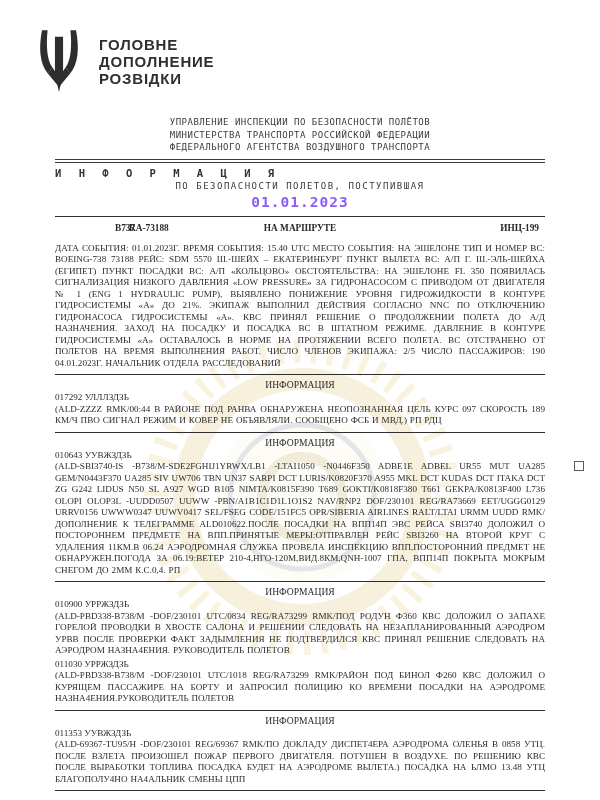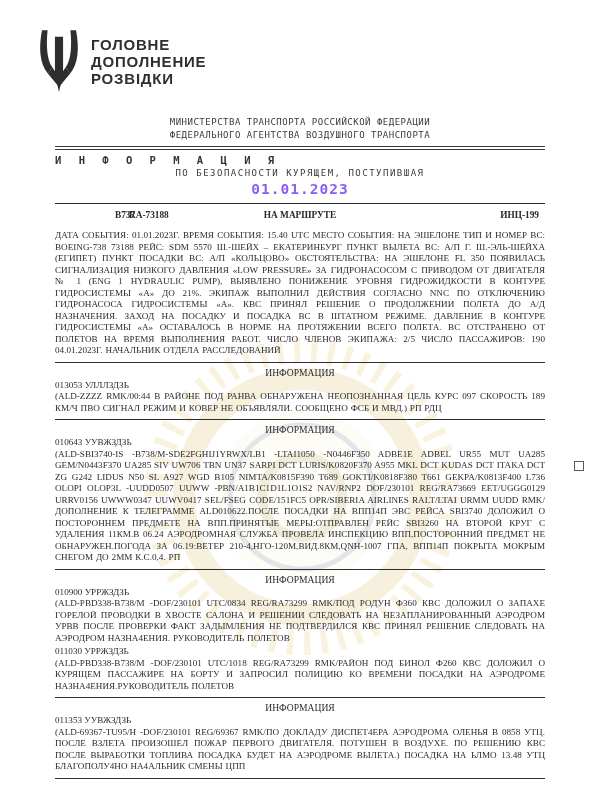--- a/index.html
+++ b/index.html
@@ -4,21 +4,21 @@
 <style>
   html,body{margin:0;padding:0;background:#ffffff;}
   .page{
     position:relative;width:600px;height:800px;background:#ffffff;
     overflow:hidden;color:#2a2a2e;
     font-family:"Liberation Serif", serif;
   }
   .watermark{position:absolute;left:0;top:0;width:600px;height:800px;pointer-events:none;}
   .content{position:relative;padding:0 55px;}
   
-  .logo-block{display:flex;align-items:center;gap:6px;padding:26px 0 0 0;margin-left:-22px;}
+  .logo-block{display:flex;align-items:center;gap:14px;padding:26px 0 0 0;margin-left:-22px;}
   .logo-mark{width:52px;height:70px;flex:0 0 auto;}
   .logo-text{
     font-family:"Liberation Sans", sans-serif;font-weight:700;
     font-size:15px;line-height:17px;letter-spacing:.8px;color:#2f2f32;
   }
   
   .ministry{margin-top:20px;text-align:center;
     font-family:"DejaVu Sans Mono", monospace;font-size:9px;line-height:12.5px;
     letter-spacing:.5px;color:#3b3b3e;}
   .double-rule{margin-top:5px;border-top:1.4px solid #3a3a3c;border-bottom:1px solid #3a3a3c;height:2px;}
@@ -68,44 +68,45 @@
         </g>
       </svg>
       <div class="logo-text">
         <div>ГОЛОВНЕ</div>
         <div>ДОПОЛНЕНИЕ</div>
         <div>РОЗВІДКИ</div>
       </div>
     </div>
 
     <div class="ministry">
+      <div>УПРАВЛЕНИЕ ИНСПЕКЦИИ ПО БЕЗОПАСНОСТИ ПОЛЁТОВ</div>
       <div>МИНИСТЕРСТВА ТРАНСПОРТА РОССИЙСКОЙ ФЕДЕРАЦИИ</div>
       <div>ФЕДЕРАЛЬНОГО АГЕНТСТВА ВОЗДУШНОГО ТРАНСПОРТА</div>
     </div>
 
     <div class="double-rule"></div>
 
     <div class="info-title">И Н Ф О Р М А Ц И Я</div>
-    <div class="info-subtitle">ПО БЕЗОПАСНОСТИ КУРЯЩЕМ, ПОСТУПИВШАЯ</div>
+    <div class="info-subtitle">ПО БЕЗОПАСНОСТИ ПОЛЕТОВ, ПОСТУПИВШАЯ</div>
     <div class="info-date">01.01.2023</div>
 
     <hr class="rule">
 
     <div class="flight-row">
       <span class="c1">В737</span>
       <span class="c2">RA-73188</span>
       <span class="c3">НА МАРШРУТЕ</span>
       <span class="c4">ИНЦ-199</span>
     </div>
 
     <div class="body-text">ДАТА СОБЫТИЯ: 01.01.2023Г. ВРЕМЯ СОБЫТИЯ: 15.40 UTC МЕСТО СОБЫТИЯ: НА ЭШЕЛОНЕ ТИП И НОМЕР ВС: BOEING-738 73188 РЕЙС: SDM 5570 Ш.-ШЕЙХ – ЕКАТЕРИНБУРГ ПУНКТ ВЫЛЕТА ВС: А/П Г. Ш.-ЭЛЬ-ШЕЙХА (ЕГИПЕТ) ПУНКТ ПОСАДКИ ВС: А/П «КОЛЬЦОВО» ОБСТОЯТЕЛЬСТВА: НА ЭШЕЛОНЕ FL 350 ПОЯВИЛАСЬ СИГНАЛИЗАЦИЯ НИЗКОГО ДАВЛЕНИЯ «LOW PRESSURE» ЗА ГИДРОНАСОСОМ С ПРИВОДОМ ОТ ДВИГАТЕЛЯ № 1 (ENG 1 HYDRAULIC PUMP), ВЫЯВЛЕНО ПОНИЖЕНИЕ УРОВНЯ ГИДРОЖИДКОСТИ В КОНТУРЕ ГИДРОСИСТЕМЫ «А» ДО 21%. ЭКИПАЖ ВЫПОЛНИЛ ДЕЙСТВИЯ СОГЛАСНО NNC ПО ОТКЛЮЧЕНИЮ ГИДРОНАСОСА ГИДРОСИСТЕМЫ «А». КВС ПРИНЯЛ РЕШЕНИЕ О ПРОДОЛЖЕНИИ ПОЛЕТА ДО А/Д НАЗНАЧЕНИЯ. ЗАХОД НА ПОСАДКУ И ПОСАДКА ВС В ШТАТНОМ РЕЖИМЕ. ДАВЛЕНИЕ В КОНТУРЕ ГИДРОСИСТЕМЫ «А» ОСТАВАЛОСЬ В НОРМЕ НА ПРОТЯЖЕНИИ ВСЕГО ПОЛЕТА. ВС ОТСТРАНЕНО ОТ ПОЛЕТОВ НА ВРЕМЯ ВЫПОЛНЕНИЯ РАБОТ. ЧИСЛО ЧЛЕНОВ ЭКИПАЖА: 2/5 ЧИСЛО ПАССАЖИРОВ: 190 04.01.2023Г. НАЧАЛЬНИК ОТДЕЛА РАССЛЕДОВАНИЙ</div>
 
     <hr class="rule-thin">
     <div class="sec-header">ИНФОРМАЦИЯ</div>
-    <div class="entry-code">013053 УЛЛЛЗДЗЬ</div>
+    <div class="entry-code">017292 УЛЛЛЗДЗЬ</div>
     <div class="entry-text">(ALD-ZZZZ RMK/00:44 В РАЙОНЕ ПОД РАНВА ОБНАРУЖЕНА НЕОПОЗНАННАЯ ЦЕЛЬ КУРС 097 СКОРОСТЬ 189 КМ/Ч ПВО СИГНАЛ РЕЖИМ И КОВЕР НЕ ОБЪЯВЛЯЛИ. СООБЩЕНО ФСБ И МВД.) РП РДЦ</div>
 
     <hr class="rule-thin">
     <div class="sec-header">ИНФОРМАЦИЯ</div>
     <div class="entry-code">010643 УУВЖЗДЗЬ</div>
     <div class="entry-text">(ALD-SBI3740-IS -B738/M-SDE2FGHIJ1YRWX/LB1 -LTAI1050 -N0446F350 ADBE1E ADBEL UR55 MUT UA285 GEM/N0443F370 UA285 SIV UW706 TBN UN37 SARPI DCT LURIS/K0820F370 A955 MKL DCT KUDAS DCT ITAKA DCT ZG G242 LIDUS N50 SL A927 WGD B105 NIMTA/K0815F390 T689 GOKTI/K0818F380 T661 GEKPA/K0813F400 L736 OLOPI OLOP3L -UUDD0507 UUWW -PBN/A1B1C1D1L1O1S2 NAV/RNP2 DOF/230101 REG/RA73669 EET/UGGG0129 URRV0156 UWWW0347 UUWV0417 SEL/FSEG CODE/151FC5 OPR/SIBERIA AIRLINES RALT/LTAI URMM UUDD RMK/ДОПОЛНЕНИЕ К ТЕЛЕГРАММЕ ALD010622.ПОСЛЕ ПОСАДКИ НА ВПП14П ЭВС РЕЙСА SBI3740 ДОЛОЖИЛ О ПОСТОРОННЕМ ПРЕДМЕТЕ НА ВПП.ПРИНЯТЫЕ МЕРЫ:ОТПРАВЛЕН РЕЙС SBI3260 НА ВТОРОЙ КРУГ С УДАЛЕНИЯ 11КМ.В 06.24 АЭРОДРОМНАЯ СЛУЖБА ПРОВЕЛА ИНСПЕКЦИЮ ВПП,ПОСТОРОННИЙ ПРЕДМЕТ НЕ ОБНАРУЖЕН.ПОГОДА ЗА 06.19:ВЕТЕР 210-4,НГО-120М,ВИД.8КМ,QNH-1007 ГПА, ВПП14П ПОКРЫТА МОКРЫМ СНЕГОМ ДО 2ММ К.С.0,4. РП</div>
 
     <hr class="rule-thin">
     <div class="sec-header">ИНФОРМАЦИЯ</div>
     <div class="entry-code">010900 УРРЖЗДЗЬ</div>

